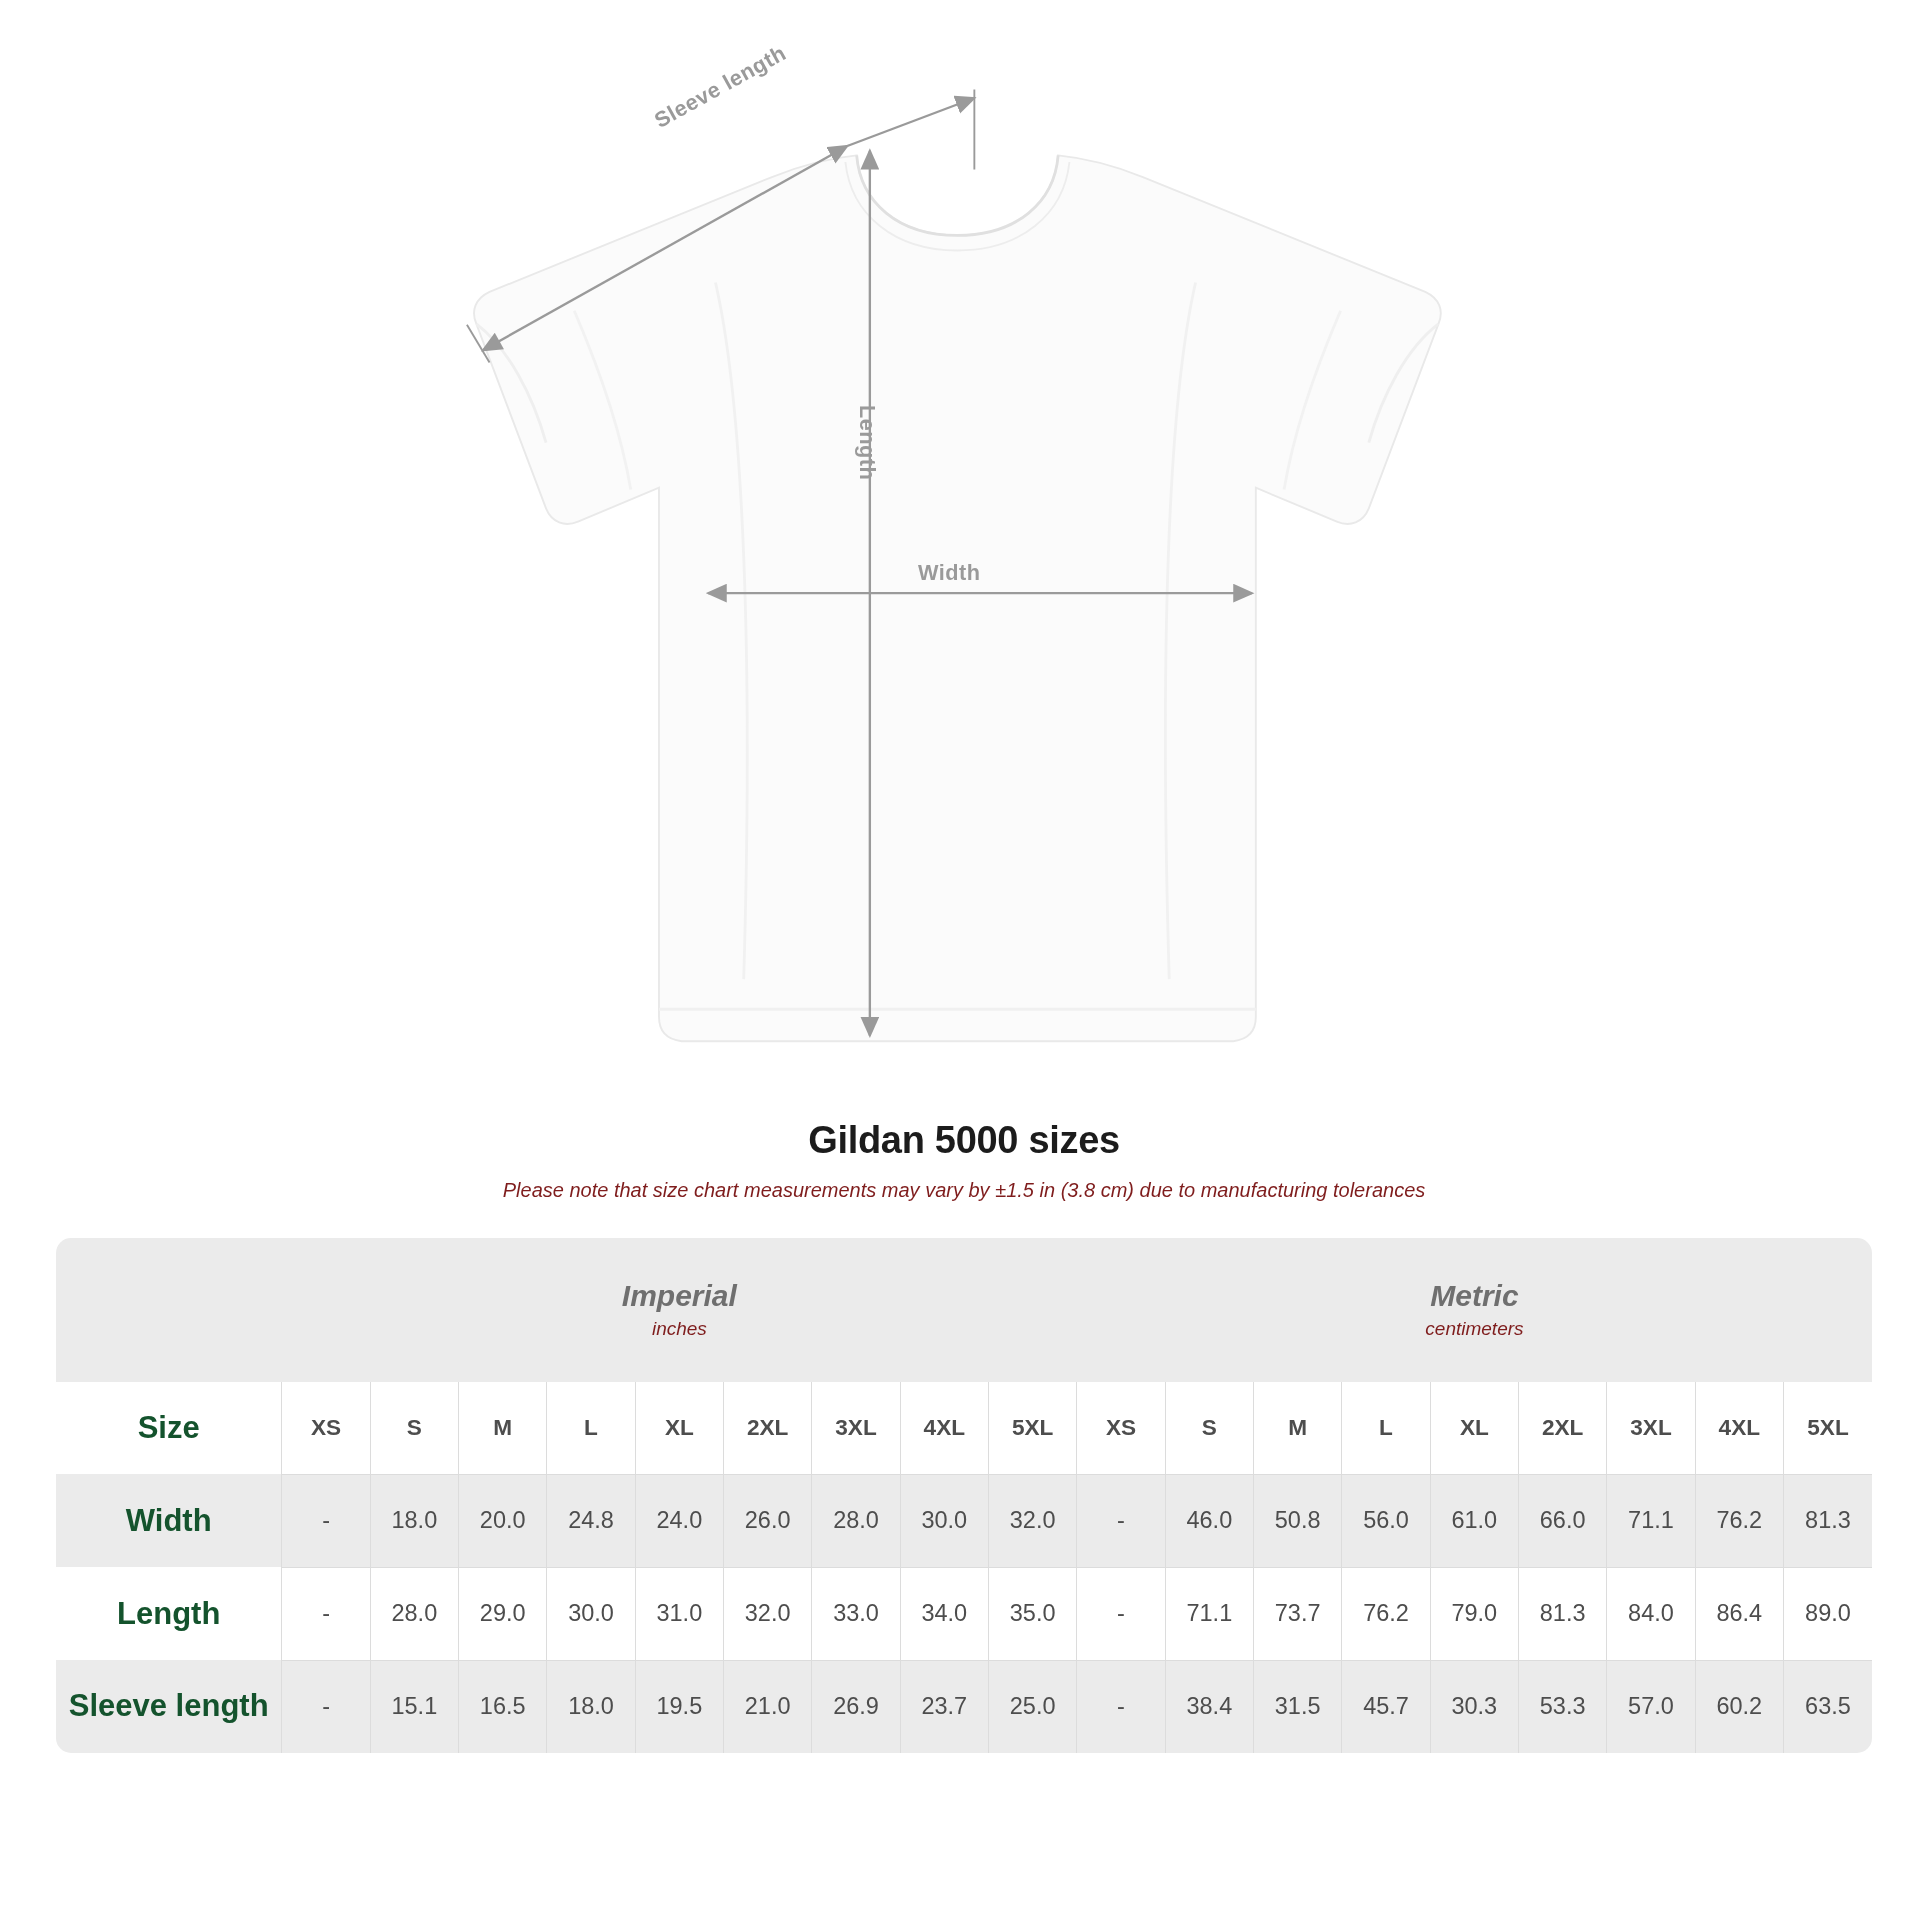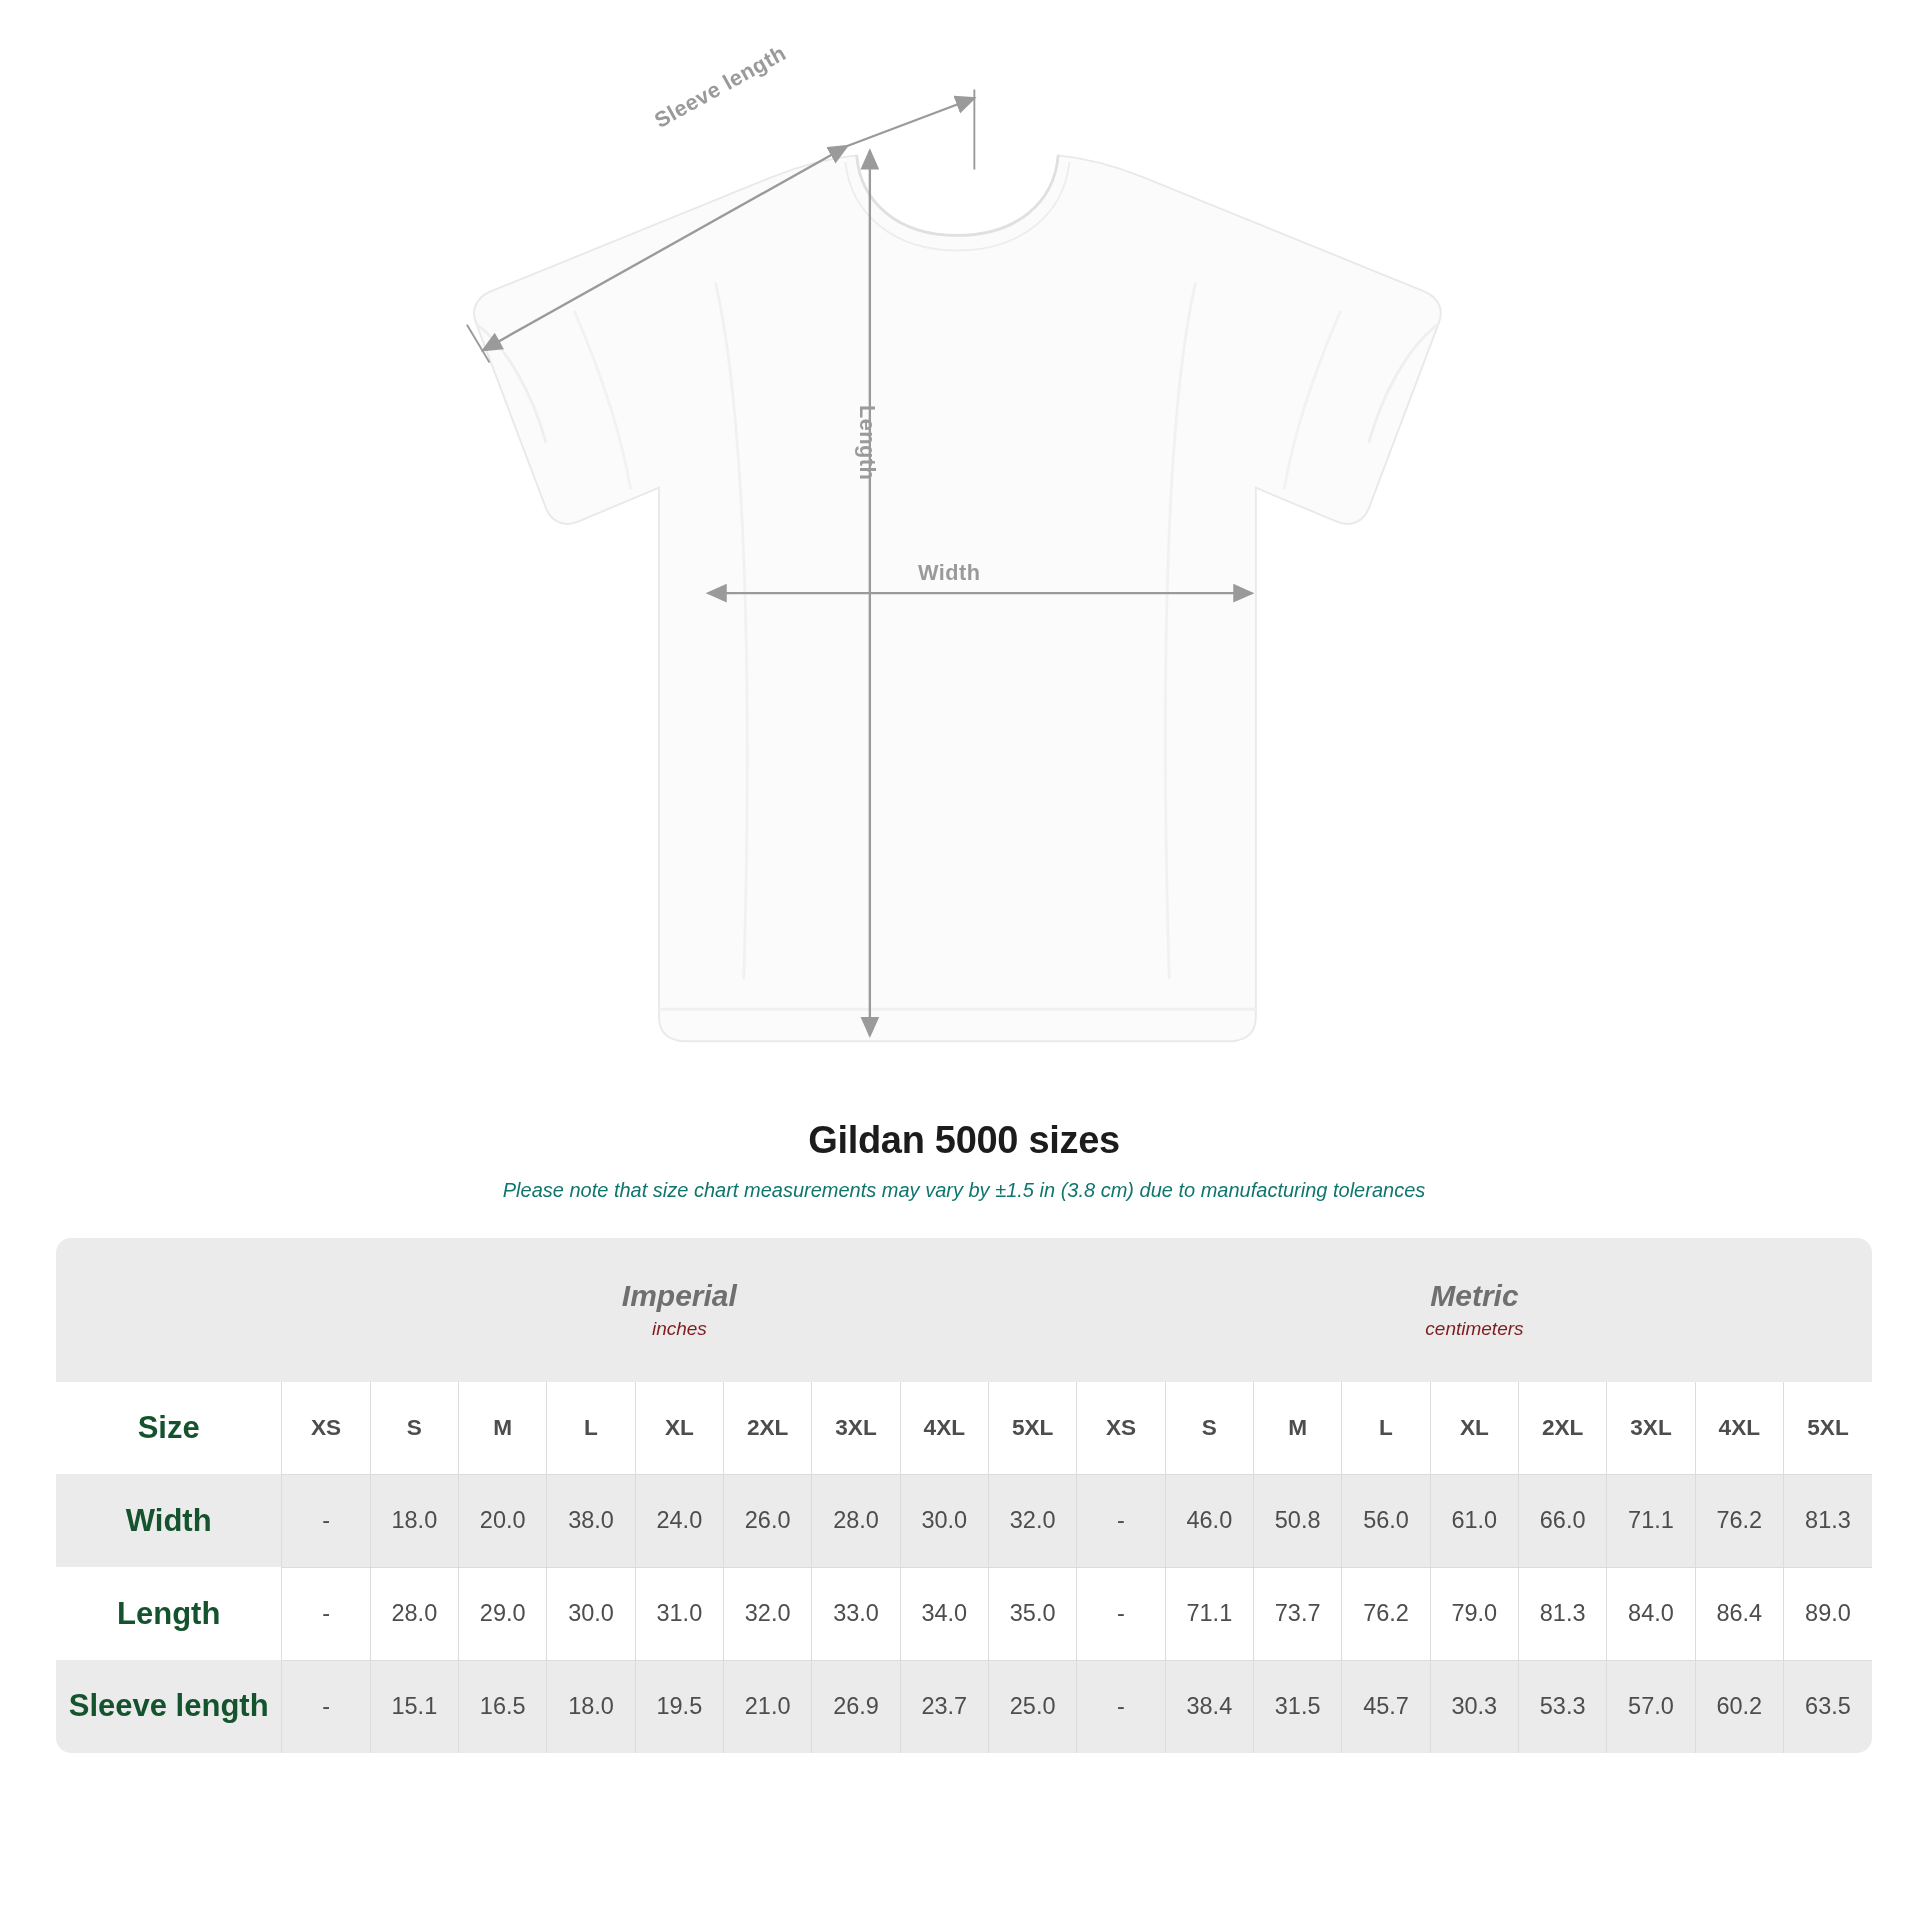--- a/index.html
+++ b/index.html
@@ -64,21 +64,21 @@
   .chart-title {
     font-size: 38px;
     font-weight: bold;
     color: #1c1c1c;
     margin: 0;
     letter-spacing: -0.3px;
   }
   .chart-note {
     font-size: 20px;
     font-style: italic;
-    color: #0f766e;
+    color: #7f1d1d;
     margin-top: 17px;
   }
 
   
   .table-wrap {
     margin: 36px 56px 0 56px;
     border-radius: 15px;
     overflow: hidden;
   }
   table.size-table {
@@ -283,21 +283,21 @@
           <td class="vline">3XL</td>
           <td class="vline">4XL</td>
           <td class="vline">5XL</td>
         </tr>
 
         <tr class="data-row shade">
           <td class="rowhead">Width</td>
           <td class="vline hline-top">-</td>
           <td class="vline hline-top">18.0</td>
           <td class="vline hline-top">20.0</td>
-          <td class="vline hline-top">38.0</td>
+          <td class="vline hline-top">24.8</td>
           <td class="vline hline-top">24.0</td>
           <td class="vline hline-top">26.0</td>
           <td class="vline hline-top">28.0</td>
           <td class="vline hline-top">30.0</td>
           <td class="vline hline-top">32.0</td>
           <td class="vline hline-top">-</td>
           <td class="vline hline-top">46.0</td>
           <td class="vline hline-top">50.8</td>
           <td class="vline hline-top">56.0</td>
           <td class="vline hline-top">61.0</td>

